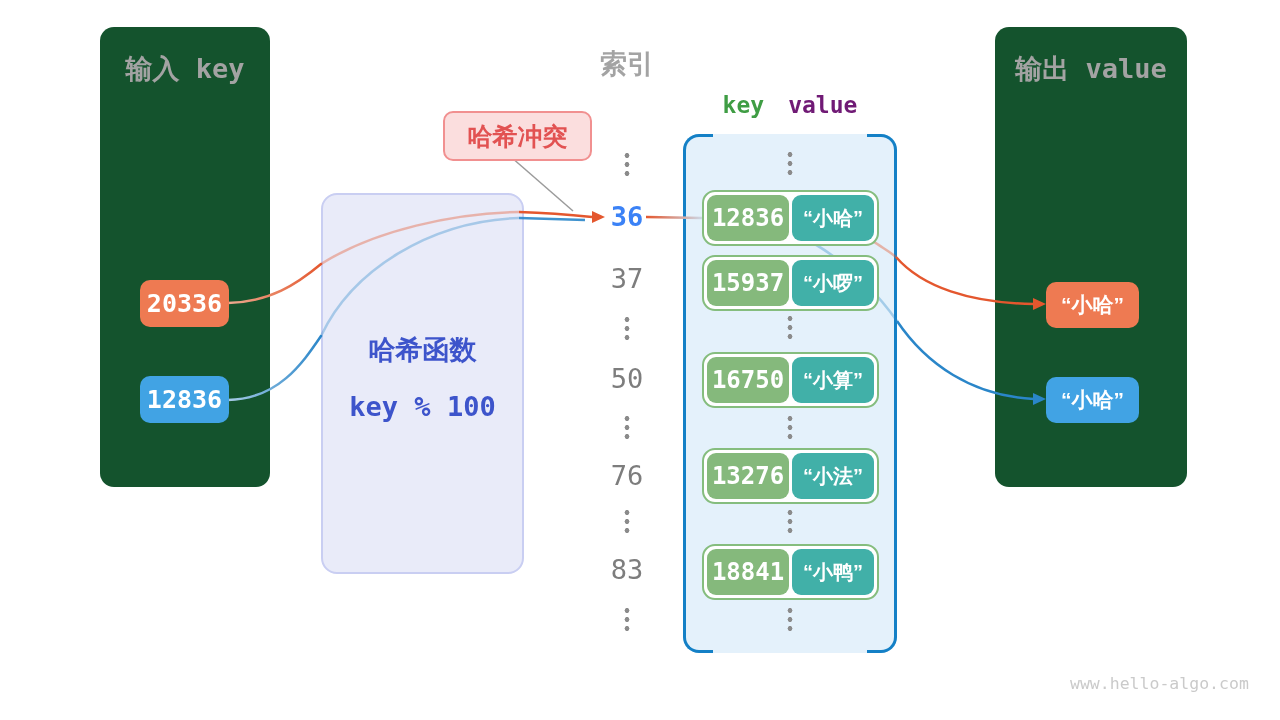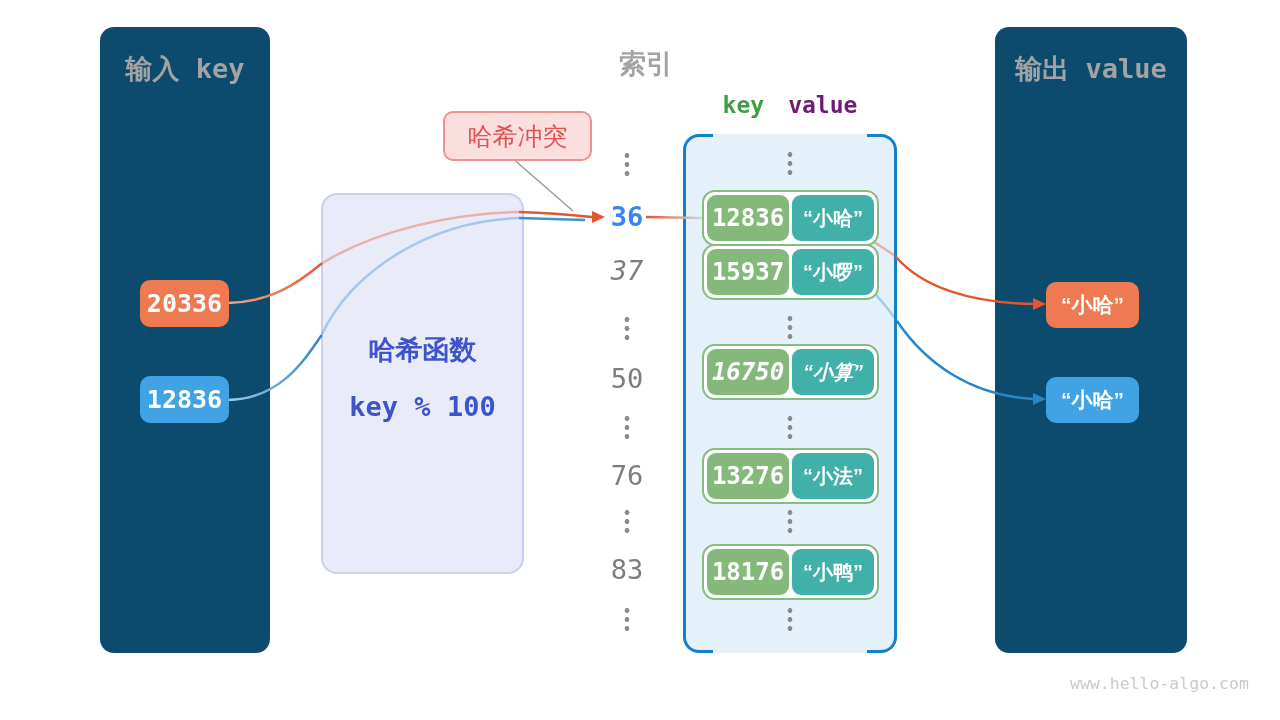--- a/index.html
+++ b/index.html
@@ -1,20 +1,20 @@
 <!DOCTYPE html>
 <html><head>
 <meta charset="utf-8">
 <style>
   html,body{margin:0;padding:0;background:#ffffff;}
   .canvas{position:relative;width:1280px;height:720px;background:#ffffff;overflow:hidden;
           font-family:"Liberation Sans","DejaVu Sans",sans-serif;}
 
   
-  .panel{position:absolute;top:27px;height:626px;background:#0c4a6e;border-radius:14px;z-index:1;}
+  .panel{position:absolute;top:27px;height:460px;background:#14532d;border-radius:14px;z-index:1;}
   .panel.left{left:100px;width:170px;}
   .panel.right{left:995px;width:192px;}
   .panel-title{margin-top:24px;text-align:center;font-size:27px;font-weight:700;color:#a3a3a3;
                font-family:"DejaVu Sans Mono","DejaVu Sans",sans-serif;}
 
   
   .col-title{position:absolute;top:46px;width:120px;text-align:center;font-size:27px;font-weight:700;color:#a3a3a3;}
   .kv-header{position:absolute;left:683px;top:92px;width:214px;display:flex;justify-content:center;gap:24px;
              font-family:"DejaVu Sans Mono","Liberation Mono",monospace;font-size:23px;font-weight:700;z-index:3;align-items:flex-end;}
   .kv-header .k{color:#3f9d44;}
@@ -22,21 +22,21 @@
 
   
   .hash-box{position:absolute;left:321px;top:193px;width:199px;height:377px;background:#e9ebf9;
             border:2px solid #c9cef2;border-radius:16px;z-index:1;}
   .hash-title{position:absolute;left:0;top:137px;width:100%;text-align:center;font-size:27px;font-weight:600;color:#3d54cb;}
   .hash-formula{position:absolute;left:0;top:196px;width:100%;text-align:center;font-size:27px;font-weight:600;
                 color:#3d54cb;font-family:"DejaVu Sans Mono","Liberation Mono",monospace;}
 
   
   .collision{position:absolute;left:443px;top:111px;width:145px;height:46px;background:#fbdede;
-             border:2px solid #f19090;border-radius:10px;color:#e25252;font-size:25px;font-weight:400;
+             border:2px solid #f19090;border-radius:10px;color:#e25252;font-size:25px;font-weight:700;
              display:flex;align-items:center;justify-content:center;z-index:3;}
 
   
   .array-bg{position:absolute;left:683px;top:134px;width:214px;height:519px;background:#e4f1fb;border-radius:16px;z-index:1;}
   .bracket{position:absolute;top:134px;width:30px;height:519px;box-sizing:border-box;z-index:2;}
   .bracket.bl{left:683px;border:3px solid #1480c6;border-right:none;border-radius:16px 0 0 16px;}
   .bracket.br{left:867px;border:3px solid #1480c6;border-left:none;border-radius:0 16px 16px 0;}
 
   
   svg.overlay{position:absolute;left:0;top:0;z-index:2;pointer-events:none;}
@@ -74,21 +74,21 @@
 
 <div class="canvas">
 
   <div class="panel left">
     <div class="panel-title">输入 key</div>
   </div>
   <div class="panel right">
     <div class="panel-title">输出 value</div>
   </div>
 
-  <div class="col-title" style="left:586px;">索引</div>
+  <div class="col-title" style="left:567px;">索引</div>
   <div class="kv-header">
     <span class="k">key</span>
     <span class="v">value</span>
   </div>
 
   <div class="hash-box">
     <div class="hash-title">哈希函数</div>
     <div class="hash-formula">key % 100</div>
   </div>
 
@@ -132,51 +132,51 @@
 
     <path d="M790,231 C836,252 872,286 897,321" stroke="#2a86c9" stroke-opacity="0.35" stroke-width="2.5" fill="none"></path>
     <path d="M897,321 C926,364 972,396 1034,399" stroke="#2a86c9" stroke-width="2.5" fill="none"></path>
     <polygon points="1046,399 1033,393 1033,405" fill="#2a86c9"></polygon>
   </svg>
 
   <div class="collision">哈希冲突</div>
 
   <div class="dots" style="left:624px;top:151px;"></div>
   <div class="idx-num hl" style="top:202px;">36</div>
-  <div class="idx-num" style="top:256px;font-style:italic;">37</div>
+  <div class="idx-num" style="top:264px;">37</div>
   <div class="dots" style="left:624px;top:315px;"></div>
   <div class="idx-num" style="top:364px;">50</div>
   <div class="dots" style="left:624px;top:414px;"></div>
   <div class="idx-num" style="top:461px;">76</div>
   <div class="dots" style="left:624px;top:508px;"></div>
   <div class="idx-num" style="top:555px;">83</div>
   <div class="dots" style="left:624px;top:606px;"></div>
 
   <div class="dots" style="left:787px;top:150px;"></div>
   <div class="row" style="top:190px;">
     <div class="cell key">12836</div>
     <div class="cell val">“小哈”</div>
   </div>
-  <div class="row" style="top:244px;">
+  <div class="row" style="top:255px;">
     <div class="cell key">15937</div>
     <div class="cell val">“小啰”</div>
   </div>
   <div class="dots" style="left:787px;top:314px;"></div>
-  <div class="row" style="top:344px;font-style:italic;">
+  <div class="row" style="top:352px;">
     <div class="cell key">16750</div>
     <div class="cell val">“小算”</div>
   </div>
   <div class="dots" style="left:787px;top:414px;"></div>
   <div class="row" style="top:448px;">
     <div class="cell key">13276</div>
     <div class="cell val">“小法”</div>
   </div>
   <div class="dots" style="left:787px;top:508px;"></div>
   <div class="row" style="top:544px;">
-    <div class="cell key">18176</div>
+    <div class="cell key">18841</div>
     <div class="cell val">“小鸭”</div>
   </div>
   <div class="dots" style="left:787px;top:606px;"></div>
 
   <div class="chip in orange" style="top:280px;">20336</div>
   <div class="chip in blue" style="top:376px;">12836</div>
 
   <div class="chip out orange" style="top:282px;">“小哈”</div>
   <div class="chip out blue" style="top:377px;">“小哈”</div>
 

